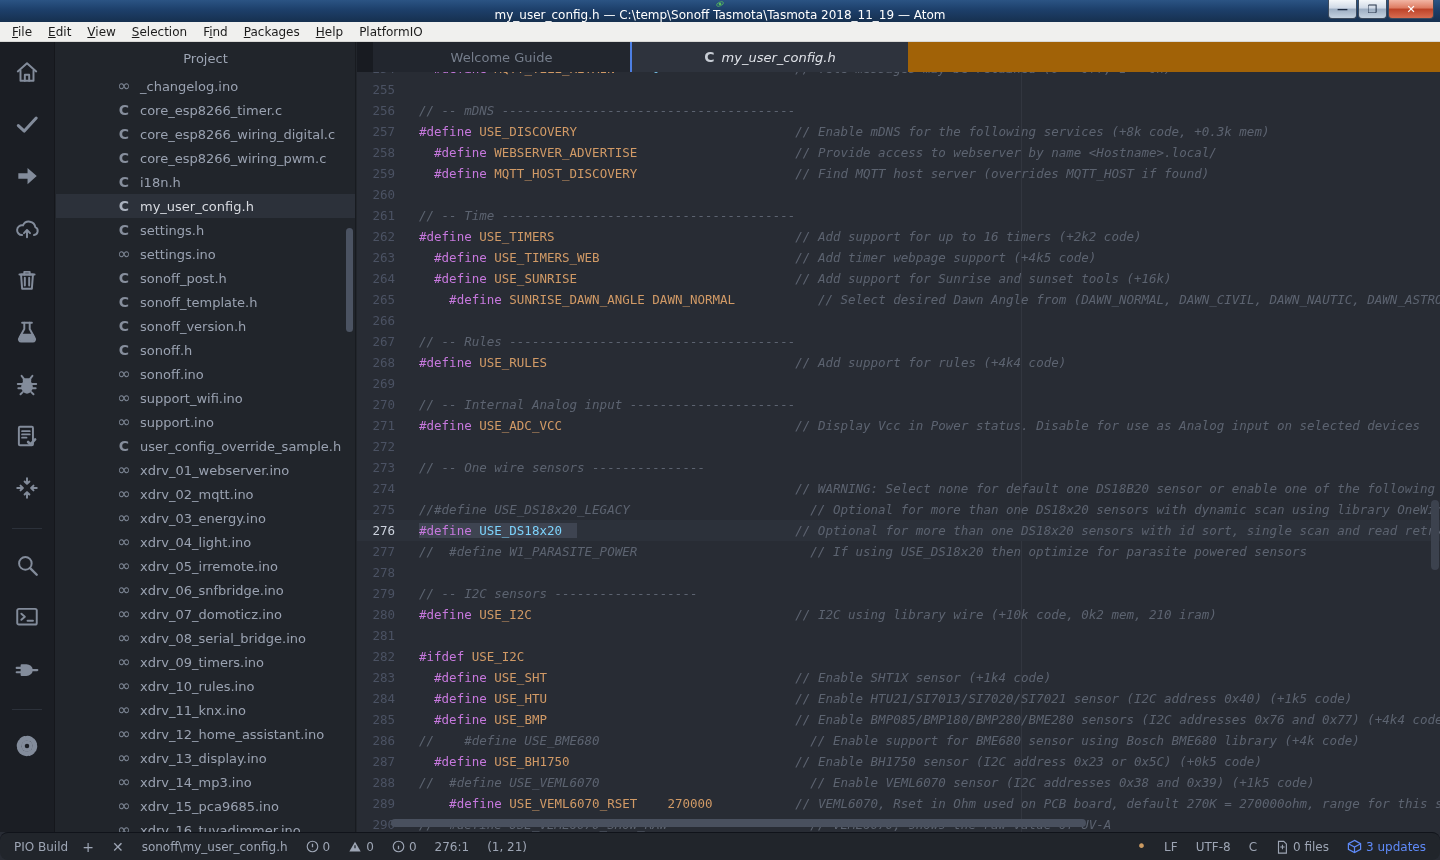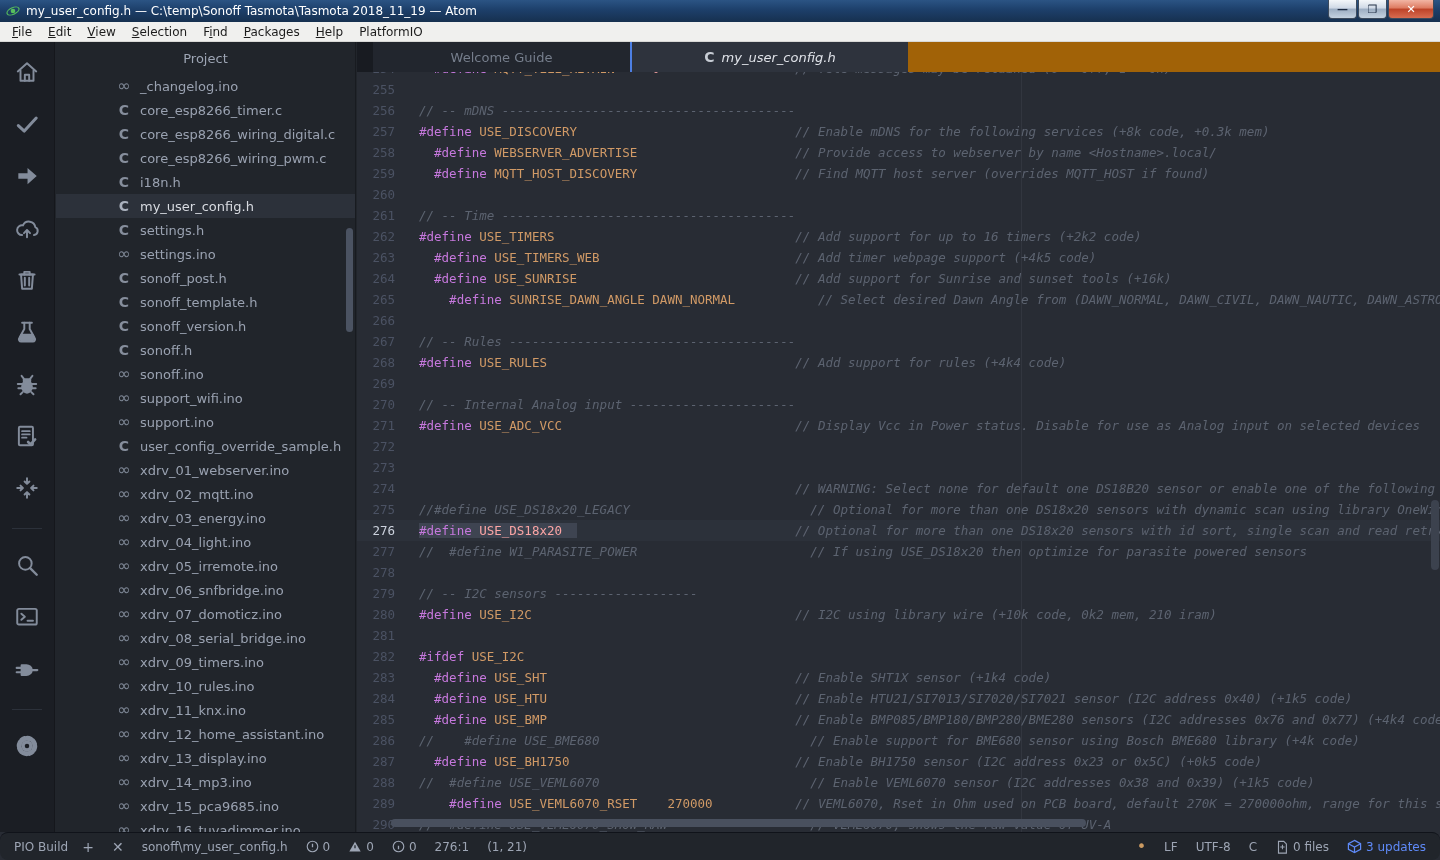--- a/index.html
+++ b/index.html
@@ -2,21 +2,21 @@
 <html><head>
 <meta charset="utf-8">
 <style>
   * { margin:0; padding:0; box-sizing:border-box; }
   html,body { width:1440px; height:860px; overflow:hidden; background:#282c34;
               font-family:"DejaVu Sans","Liberation Sans",sans-serif; }
 
   
   .titlebar { position:absolute; left:0; top:0; width:1440px; height:22px;
     background:linear-gradient(180deg,#2b5484 0%,#1d3f6a 45%,#16304f 100%);
-    display:flex; align-items:center; color:#fff; font-size:12px; }
+    display:flex; align-items:center; color:#fff; font-size:12px;flex-direction:column; }
   .app-icon { width:14px; height:14px; margin:0 6px 0 6px; }
   .win-buttons { position:absolute; right:6px; top:0; display:flex; }
   .win-btn { height:19px; border:1px solid #3c4a5c; border-top:none; border-radius:0 0 4px 4px;
     background:linear-gradient(180deg,#f4f7fa 0%,#cfd9e6 45%,#9cadc2 50%,#c4d2e0 100%);
     display:flex; align-items:center; justify-content:center; color:#1d2b42;
     font-size:11px; font-weight:bold; margin-left:1px; }
   .win-btn.min,.win-btn.res { width:29px; }
   .win-btn.close { width:46px;
     background:linear-gradient(180deg,#f2b5a4 0%,#dd7a60 45%,#bd4228 50%,#d86c50 100%);
     color:#fff; }
@@ -62,21 +62,21 @@
   .editor { position:absolute; left:0; top:30px; right:0; bottom:0; background:#282c34; overflow:hidden;
     font-family:"DejaVu Sans Mono",monospace; font-size:12.5px; }
   .code-area { position:absolute; left:0; top:-14px; right:0; }
   .row { display:flex; height:21px; line-height:21px; white-space:pre; }
   .row.hl { background:#2c313a; }
   .ln { width:38px; text-align:right; color:#4b5263; flex:none; }
   .row.hl .ln { color:#ccd2dd; }
   .row pre { margin:0 0 0 24px; font:inherit; line-height:21px; }
   .k { color:#c678dd; }
   .m { color:#d19a66; }
-  .t { color:#fca5a5; }
+  .t { color:#7dd3fc; }
   .c { color:#5c6370; font-style:italic; }
   .s { background:#3e4451; }
   .wrap-guide { position:absolute; left:664px; top:0; bottom:0; width:1px; background:#32363f; }
   .h-scrollbar { position:absolute; left:34px; bottom:5px; width:695px; height:8px;
     background:#49505e; border-radius:4px; }
   .v-scrollbar { position:absolute; right:1px; top:428px; width:8px; height:70px;
     background:#3c424e; border-radius:4px; }
 
   
   .statusbar { position:absolute; left:0; top:832px; width:1440px; height:28px; background:#21252b;
@@ -370,21 +370,21 @@
           <div class="row"><span class="ln">263</span><pre><span class="t">  </span><span class="k">#define</span><span class="t"> </span><span class="m">USE_TIMERS_WEB</span><span class="t">                          </span><span class="c">// Add timer webpage support (+4k5 code)</span></pre></div>
           <div class="row"><span class="ln">264</span><pre><span class="t">  </span><span class="k">#define</span><span class="t"> </span><span class="m">USE_SUNRISE</span><span class="t">                             </span><span class="c">// Add support for Sunrise and sunset tools (+16k)</span></pre></div>
           <div class="row"><span class="ln">265</span><pre><span class="t">    </span><span class="k">#define</span><span class="t"> </span><span class="m">SUNRISE_DAWN_ANGLE</span><span class="t"> </span><span class="m">DAWN_NORMAL</span><span class="t">           </span><span class="c">// Select desired Dawn Angle from (DAWN_NORMAL, DAWN_CIVIL, DAWN_NAUTIC, DAWN_ASTRONOMIC)</span></pre></div>
           <div class="row"><span class="ln">266</span><pre></pre></div>
           <div class="row"><span class="ln">267</span><pre><span class="c">// -- Rules --------------------------------------</span></pre></div>
           <div class="row"><span class="ln">268</span><pre><span class="k">#define</span><span class="t"> </span><span class="m">USE_RULES</span><span class="t">                                 </span><span class="c">// Add support for rules (+4k4 code)</span></pre></div>
           <div class="row"><span class="ln">269</span><pre></pre></div>
           <div class="row"><span class="ln">270</span><pre><span class="c">// -- Internal Analog input ----------------------</span></pre></div>
           <div class="row"><span class="ln">271</span><pre><span class="k">#define</span><span class="t"> </span><span class="m">USE_ADC_VCC</span><span class="t">                               </span><span class="c">// Display Vcc in Power status. Disable for use as Analog input on selected devices</span></pre></div>
           <div class="row"><span class="ln">272</span><pre></pre></div>
-          <div class="row"><span class="ln">273</span></div>
+          <div class="row"><span class="ln">273</span><pre><span class="c">// -- One wire sensors ---------------</span></pre></div>
           <div class="row"><span class="ln">274</span><pre><span class="t">                                                  </span><span class="c">// WARNING: Select none for default one DS18B20 sensor or enable one of the following two options</span></pre></div>
           <div class="row"><span class="ln">275</span><pre><span class="c">//#define USE_DS18x20_LEGACY</span><span class="t">                        </span><span class="c">// Optional for more than one DS18x20 sensors with dynamic scan using library OneWire (+1k5 code)</span></pre></div>
           <div class="row hl"><span class="ln">276</span><pre><span class="k s">#define</span><span class="t s"> USE_DS18x20  </span><span class="t">                             </span><span class="c">// Optional for more than one DS18x20 sensors with id sort, single scan and read retry (+2k6 code)</span></pre></div>
           <div class="row"><span class="ln">277</span><pre><span class="c">//  #define W1_PARASITE_POWER</span><span class="t">                       </span><span class="c">// If using USE_DS18x20 then optimize for parasite powered sensors</span></pre></div>
           <div class="row"><span class="ln">278</span><pre></pre></div>
           <div class="row"><span class="ln">279</span><pre><span class="c">// -- I2C sensors -------------------</span></pre></div>
           <div class="row"><span class="ln">280</span><pre><span class="k">#define</span><span class="t"> </span><span class="m">USE_I2C</span><span class="t">                                   </span><span class="c">// I2C using library wire (+10k code, 0k2 mem, 210 iram)</span></pre></div>
           <div class="row"><span class="ln">281</span><pre></pre></div>
           <div class="row"><span class="ln">282</span><pre><span class="k">#ifdef</span><span class="t"> </span><span class="m">USE_I2C</span></pre></div>
           <div class="row"><span class="ln">283</span><pre><span class="t">  </span><span class="k">#define</span><span class="t"> </span><span class="m">USE_SHT</span><span class="t">                                 </span><span class="c">// Enable SHT1X sensor (+1k4 code)</span></pre></div>

